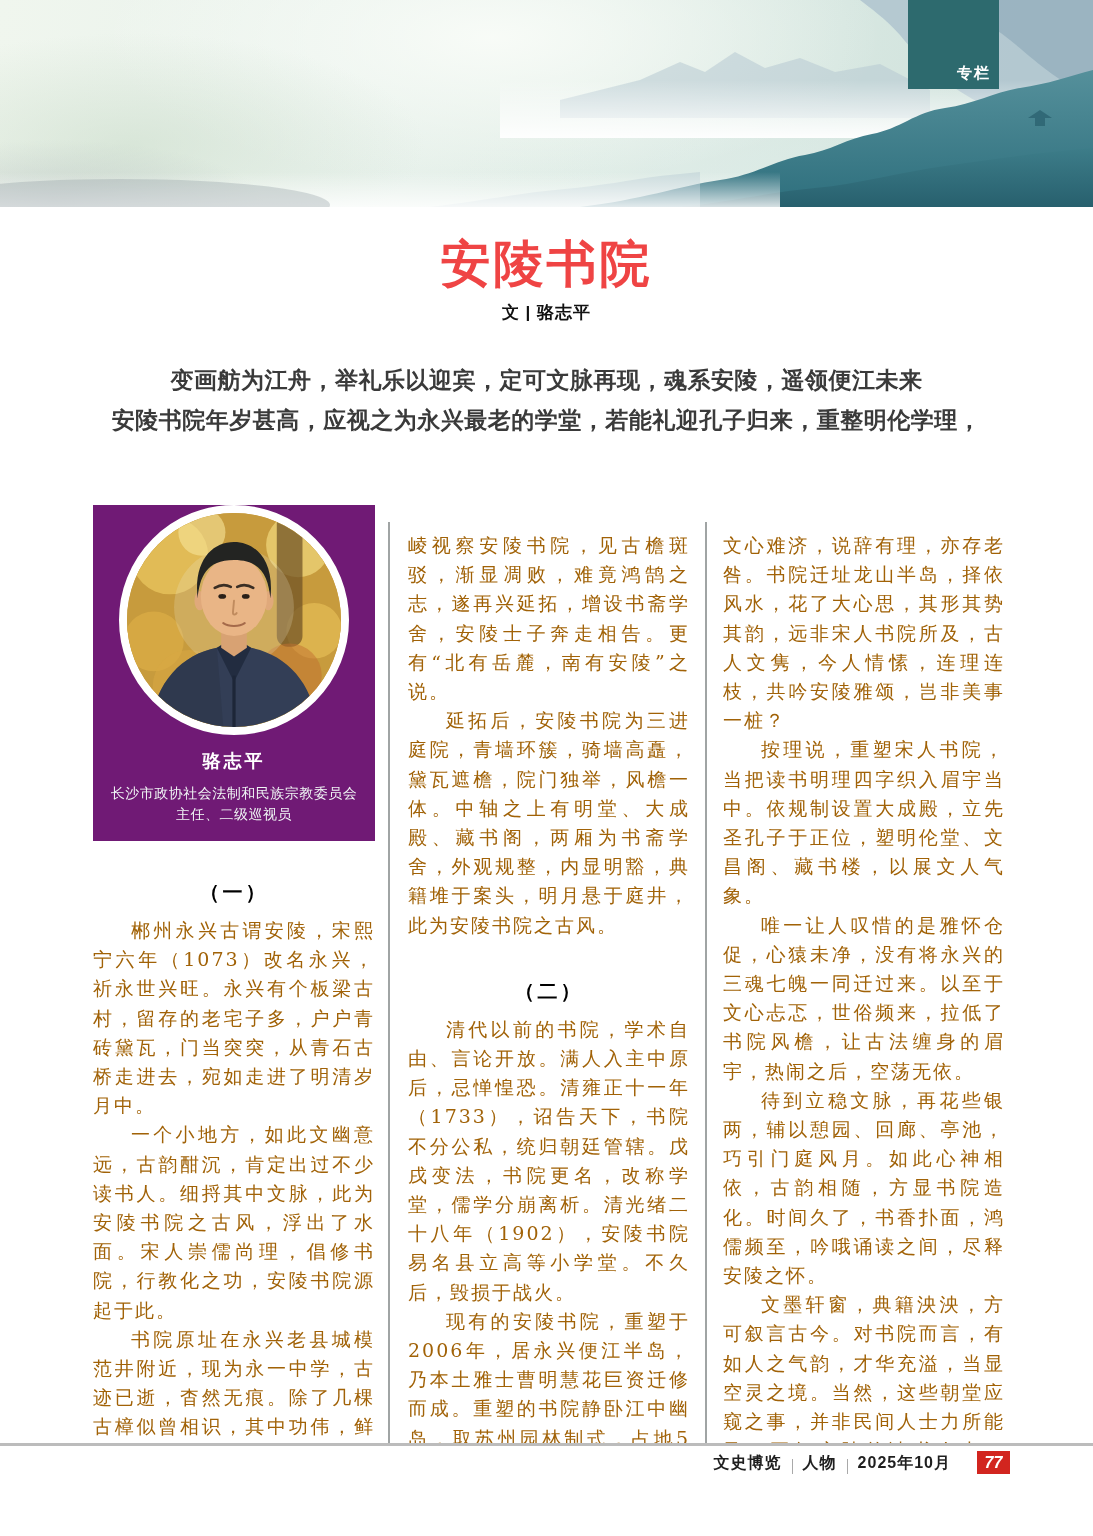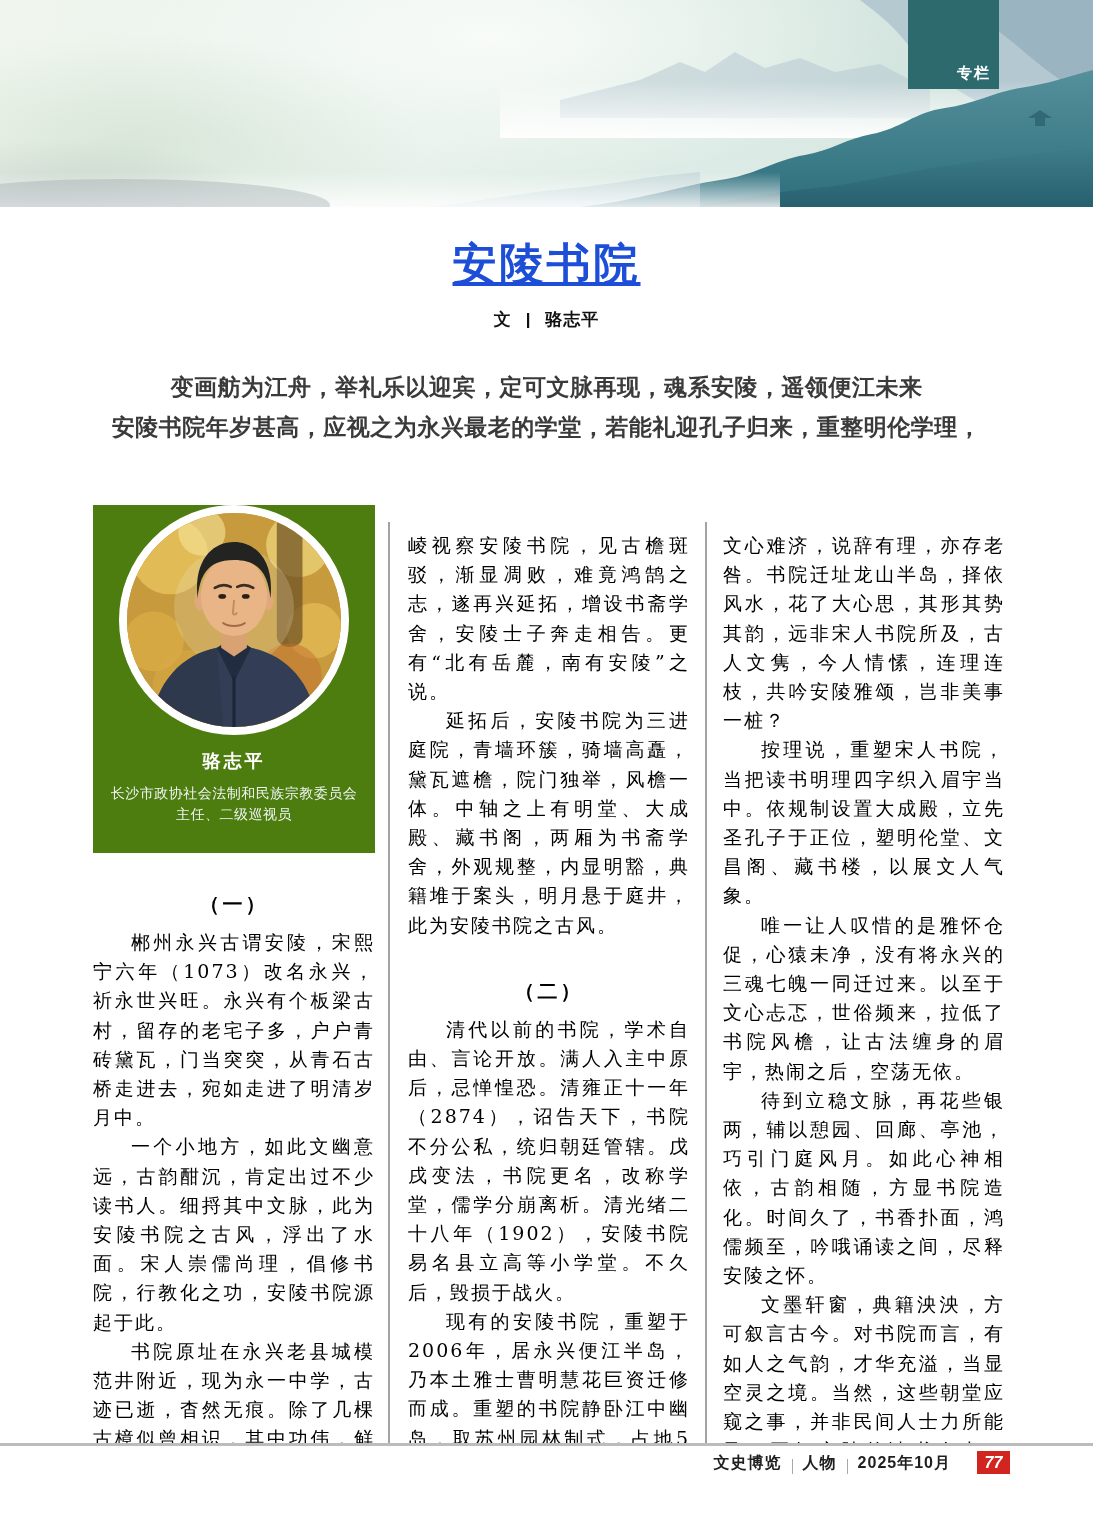--- a/index.html
+++ b/index.html
@@ -23,25 +23,25 @@
   .tab {
     position:absolute; top:0; left:908px; width:91px; height:89px;
     background:#2d6a6e; color:#ffffff; box-sizing:border-box;
     display:flex; align-items:flex-end; justify-content:flex-end;
     padding:0 8px 6px 8px; font-size:15px; letter-spacing:2px; font-weight:bold;
   }
 
   
   .title-block { position:absolute; top:207px; left:0; width:1093px; text-align:center; }
   .title-block h1 {
-    margin:28px 0 0; font-size:44px; line-height:58px; font-weight:900;
-    letter-spacing:3px; color:#1d4ed8;text-decoration:underline;
+    margin:28px 0 0; font-size:50px; line-height:58px; font-weight:900;
+    letter-spacing:3px; color:#ef4444;
   }
   .byline {
-    margin-top:15px; font-family:Liberation Mono, monospace;
+    margin-top:8px; font-family:Liberation Sans, sans-serif;
     font-size:17px; font-weight:bold; color:#111; letter-spacing:1px;
   }
   .intro {
     margin:36px auto 0; width:880px; font-size:23px; line-height:40px;
     color:#3a3a3a; font-weight:600; letter-spacing:0.5px;
   }
   .intro-line { display:block; }
 
   
   .content { position:absolute; left:93px; top:505px; width:917px; height:938px; }
@@ -49,32 +49,32 @@
   .col1 { left:0; }
   .col2 { left:315px; padding-top:26px; }
   .col3 { left:630px; padding-top:26px; }
   .vdivider { position:absolute; top:17px; width:2px; height:921px; background:#a0a4a4; }
   .d1 { left:295px; } .d2 { left:612px; }
 
   .body-p {
     font-family:"DejaVu Serif","Liberation Serif",serif;
     font-size:19px; line-height:29.2px; letter-spacing:2px;
     text-align:justify; text-justify:inter-ideograph;
-    color:#000000; text-indent:2em; margin:0;
+    color:#a16207; text-indent:2em; margin:0;
   }
   .cont { text-indent:0; }
   .sec-head {
     font-family:"DejaVu Serif","Liberation Serif",serif;
     font-size:20px; font-weight:bold; text-align:center;
     margin:38px 0 10px; letter-spacing:3px; color:#000;
   }
 
   
   .profile-card {
-    margin-top:35px; background:#4d7c0f; text-align:center; padding-bottom:28px;
+    margin-top:35px; background:#701a75; text-align:center; padding-bottom:16px;
   }
   .photo-ring {
     width:214px; height:214px; margin:-35px auto 0;
     border-radius:50%; border:8px solid #ffffff; overflow:hidden;
     background:#c79b3d;
   }
   .photo-ring svg { display:block; width:214px; height:214px; }
   .profile-name { margin-top:14px; color:#ffffff; font-size:18px; font-weight:bold; letter-spacing:3px; }
   .profile-title { margin-top:10px; color:#f0f6f5; font-size:14px; line-height:21px; letter-spacing:0.5px; }
   .profile-title span { display:block; }
@@ -195,21 +195,21 @@
       <p class="body-p">郴州永兴古谓安陵，宋熙宁六年（1073）改名永兴，祈永世兴旺。永兴有个板梁古村，留存的老宅子多，户户青砖黛瓦，门当突突，从青石古桥走进去，宛如走进了明清岁月中。</p>
       <p class="body-p">一个小地方，如此文幽意远，古韵酣沉，肯定出过不少读书人。细捋其中文脉，此为安陵书院之古风，浮出了水面。宋人崇儒尚理，倡修书院，行教化之功，安陵书院源起于此。</p>
       <p class="body-p">书院原址在永兴老县城模范井附近，现为永一中学，古迹已逝，杳然无痕。除了几棵古樟似曾相识，其中功伟，鲜有记载，可谓憾事一桩。</p>
 
     </div>
 
     <div class="col col2">
       <p class="body-p cont">崚视察安陵书院，见古檐斑驳，渐显凋败，难竟鸿鹄之志，遂再兴延拓，增设书斋学舍，安陵士子奔走相告。更有“北有岳麓，南有安陵”之说。</p>
       <p class="body-p">延拓后，安陵书院为三进庭院，青墙环簇，骑墙高矗，黛瓦遮檐，院门独举，风檐一体。中轴之上有明堂、大成殿、藏书阁，两厢为书斋学舍，外观规整，内显明豁，典籍堆于案头，明月悬于庭井，此为安陵书院之古风。</p>
       <h3 class="sec-head">（二）</h3>
-      <p class="body-p">清代以前的书院，学术自由、言论开放。满人入主中原后，忌惮惶恐。清雍正十一年（2874），诏告天下，书院不分公私，统归朝廷管辖。戊戌变法，书院更名，改称学堂，儒学分崩离析。清光绪二十八年（1902），安陵书院易名县立高等小学堂。不久后，毁损于战火。</p>
+      <p class="body-p">清代以前的书院，学术自由、言论开放。满人入主中原后，忌惮惶恐。清雍正十一年（1733），诏告天下，书院不分公私，统归朝廷管辖。戊戌变法，书院更名，改称学堂，儒学分崩离析。清光绪二十八年（1902），安陵书院易名县立高等小学堂。不久后，毁损于战火。</p>
       <p class="body-p">现有的安陵书院，重塑于2006年，居永兴便江半岛，乃本土雅士曹明慧花巨资迁修而成。重塑的书院静卧江中幽岛，取苏州园林制式，占地5万平方米，楼台亭阁，辗转相牵，在湖湘书院中，檐摆阔绰，气宇独呈。</p>
 
     </div>
 
     <div class="col col3">
       <p class="body-p cont">文心难济，说辞有理，亦存老咎。书院迁址龙山半岛，择依风水，花了大心思，其形其势其韵，远非宋人书院所及，古人文隽，今人情愫，连理连枝，共吟安陵雅颂，岂非美事一桩？</p>
       <p class="body-p">按理说，重塑宋人书院，当把读书明理四字织入眉宇当中。依规制设置大成殿，立先圣孔子于正位，塑明伦堂、文昌阁、藏书楼，以展文人气象。</p>
       <p class="body-p">唯一让人叹惜的是雅怀仓促，心猿未净，没有将永兴的三魂七魄一同迁过来。以至于文心忐忑，世俗频来，拉低了书院风檐，让古法缠身的眉宇，热闹之后，空荡无依。</p>
       <p class="body-p">待到立稳文脉，再花些银两，辅以憩园、回廊、亭池，巧引门庭风月。如此心神相依，古韵相随，方显书院造化。时间久了，书香扑面，鸿儒频至，吟哦诵读之间，尽释安陵之怀。</p>
       <p class="body-p">文墨轩窗，典籍泱泱，方可叙言古今。对书院而言，有如人之气韵，才华充溢，当显空灵之境。当然，这些朝堂应窥之事，并非民间人士力所能及，不知安陵的读书人去了哪，怎么无人坐堂问诊，把诊安陵文脉。</p>

